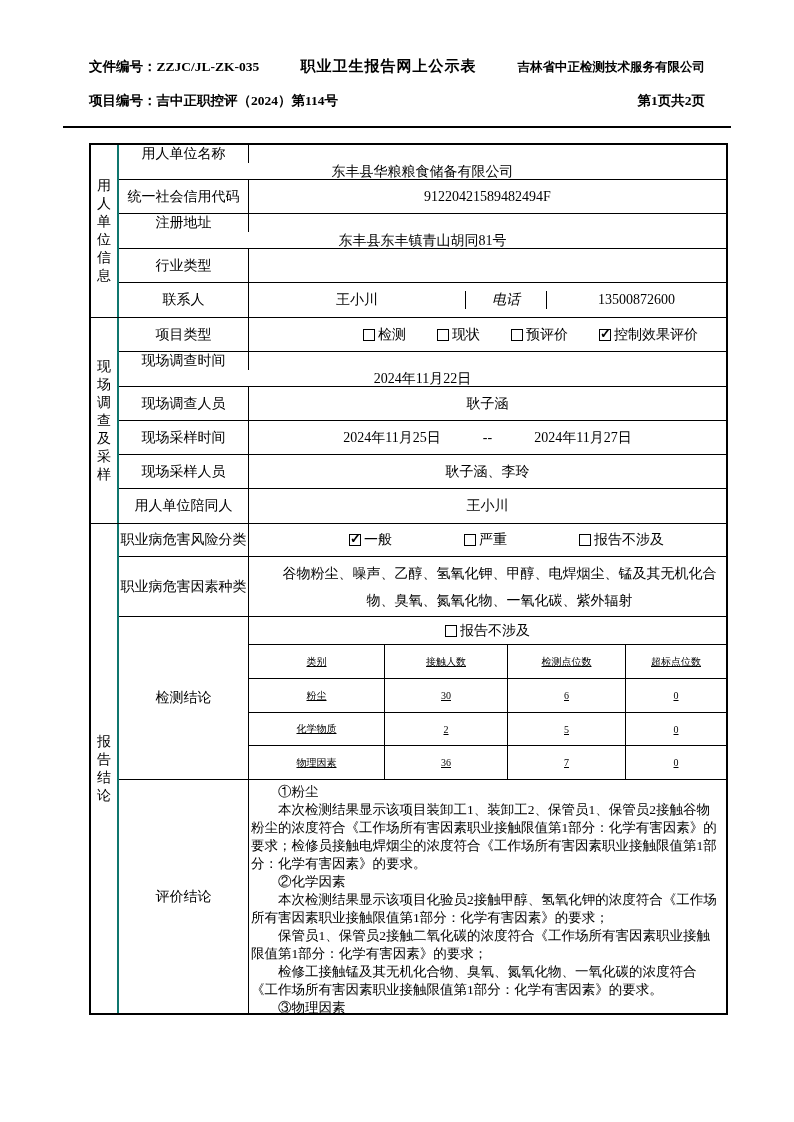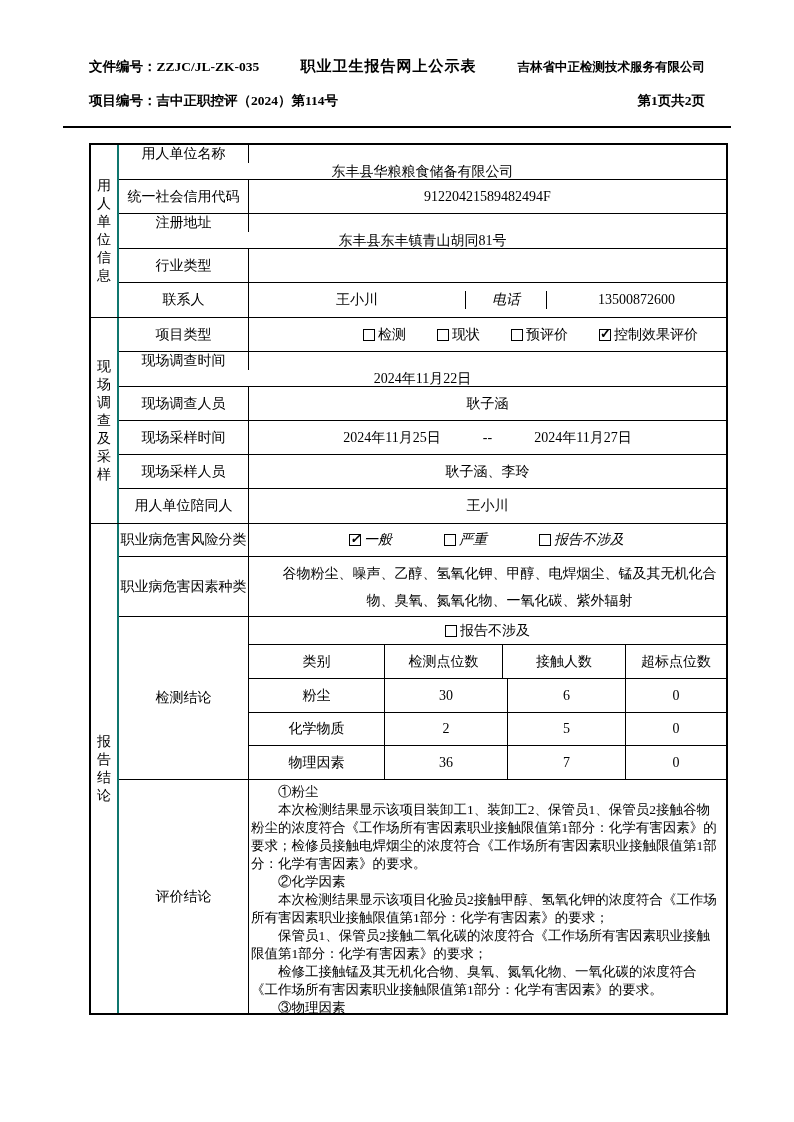--- a/index.html
+++ b/index.html
@@ -32,29 +32,29 @@
   .h34{height:34px;} .h35{height:35px;flex-direction:column;} .h33{height:33px;} .h60{height:60px;}
   .cell-split{padding:0;}
   .c-name{width:216px;flex:none;border-right:1px solid #000;display:flex;align-items:center;justify-content:center;}
   .c-tel{width:80px;flex:none;border-right:1px solid #000;display:flex;align-items:center;justify-content:center;font-style:italic;}
   .c-phone{flex:1;display:flex;align-items:center;justify-content:center;}
   
   .cbx{display:inline-block;width:12px;height:12px;border:1px solid #000;position:relative;margin-right:3px;flex:none;box-sizing:border-box;background:#fff;}
   .cbx.checked::after{content:"\2713";position:absolute;left:0px;top:-4px;font-size:13px;font-weight:700;}
   .opt{display:flex;align-items:center;white-space:nowrap;}
   .opts-type{justify-content:center;padding-left:86px;gap:31px;}
-  .opts-risk{justify-content:flex-start;padding-left:100px;gap:52px;font-style:italic;}
+  .opts-risk{justify-content:flex-start;padding-left:100px;gap:72px;}
   .sample-time{gap:42px;}
   .factors{text-align:center;line-height:27px;padding:0 3px;margin-left:24px;}
   
   .det-td{flex:1;display:flex;flex-direction:column;min-width:0;}
   .sub-row{height:28px;border-bottom:1px solid #000;display:flex;align-items:center;justify-content:center;font-size:14px;box-sizing:border-box;}
   .itr{display:flex;border-bottom:1px solid #000;box-sizing:border-box;}
   .det-td .itr:last-child{border-bottom:none;}
-  .ic{display:flex;align-items:center;justify-content:center;font-size:14px;box-sizing:border-box;}
+  .ic{display:flex;align-items:center;justify-content:center;font-size:10px;box-sizing:border-box;text-decoration:underline;}
   .ic1{width:136px;flex:none;border-right:1px solid #000;}
   .ic2{width:123px;flex:none;border-right:1px solid #000;}
   .ic3{width:118px;flex:none;border-right:1px solid #000;}
   .ic4{flex:1;}
   
   .eval-td{flex:1;display:block;padding:3px 3px 16px 2px;font-size:13.5px;line-height:18px;text-align:left;overflow:hidden;height:233px;box-sizing:border-box;}
   .eval-td p{margin:0;text-indent:2em;}
 </style>
 </head>
 <body>
@@ -188,22 +188,22 @@
         <div class="th">检测结论</div>
         <div class="det-td">
           <div class="sub-row">
             <span class="opt">
                 <span class="cbx"></span>
                 <span>报告不涉及</span>
               </span>
           </div>
           <div class="itr h34">
             <div class="ic ic1">类别</div>
+            <div class="ic ic2">接触人数</div>
             <div class="ic ic3">检测点位数</div>
-            <div class="ic ic2">接触人数</div>
             <div class="ic ic4">超标点位数</div>
           </div>
           <div class="itr h34">
             <div class="ic ic1">粉尘</div>
             <div class="ic ic2">30</div>
             <div class="ic ic3">6</div>
             <div class="ic ic4">0</div>
           </div>
           <div class="itr h33">
             <div class="ic ic1">化学物质</div>

